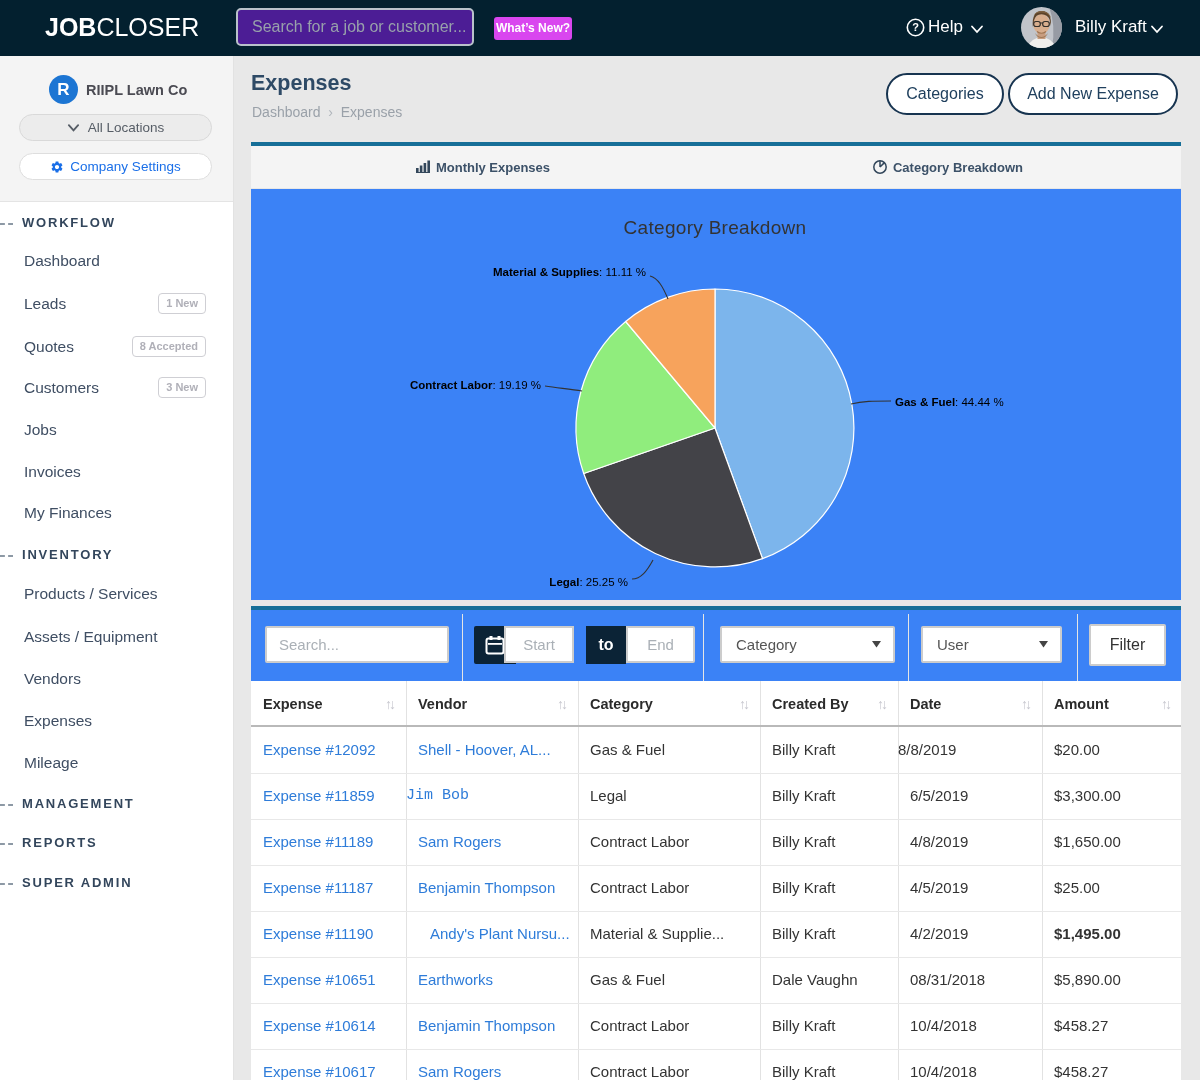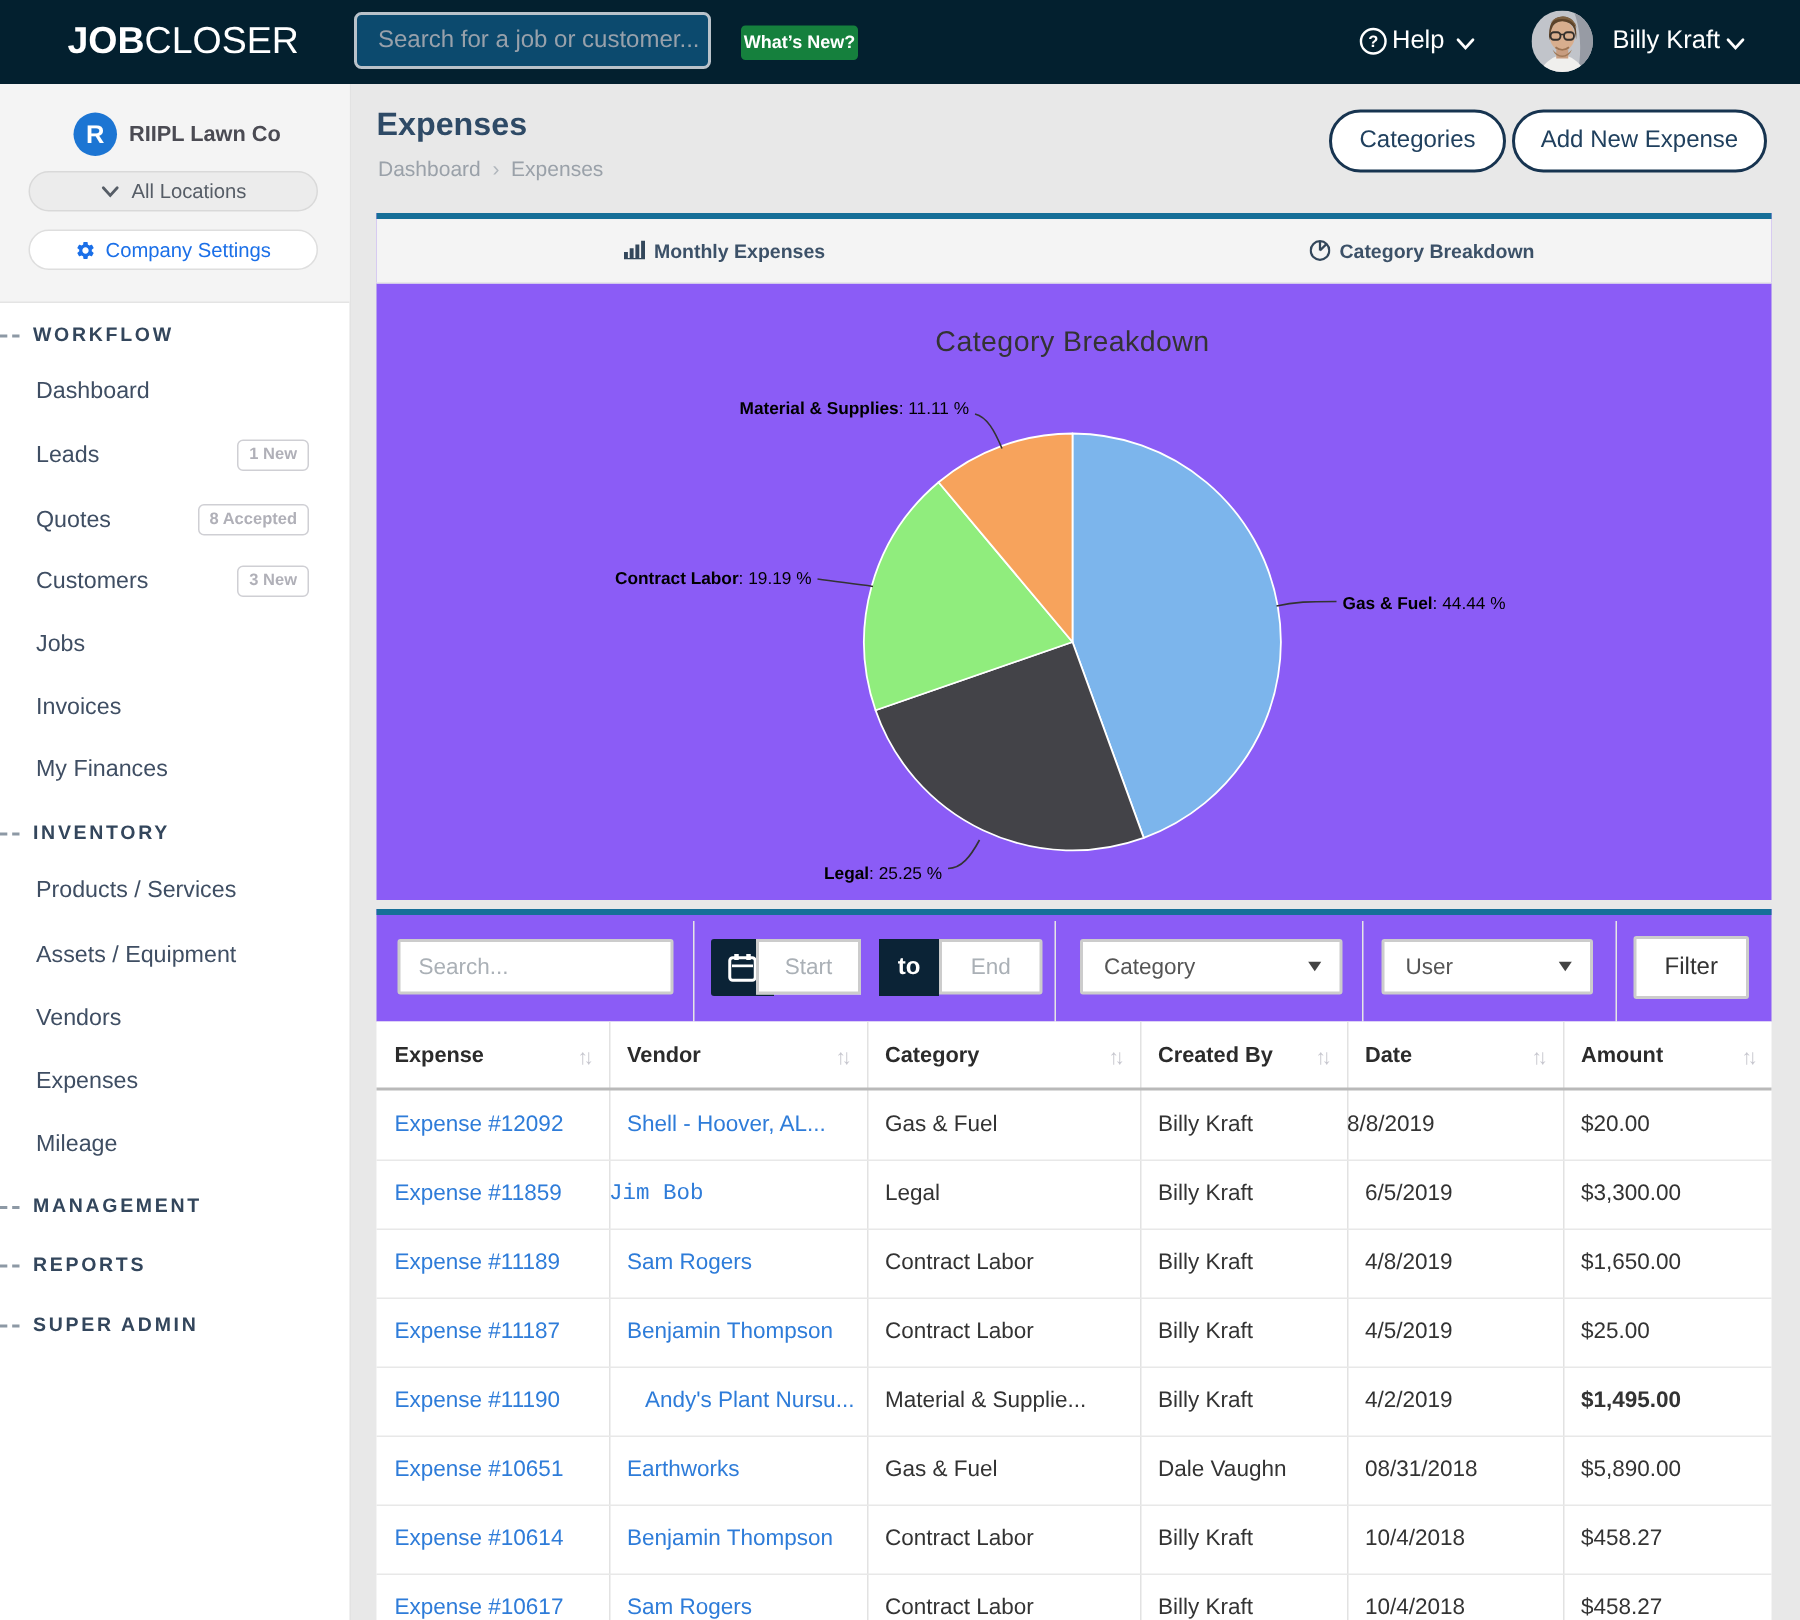--- a/index.html
+++ b/index.html
@@ -3,22 +3,22 @@
 <meta charset="utf-8">
 <style>
 * { margin:0; padding:0; box-sizing:border-box; }
 html,body { width:1200px; height:1080px; overflow:hidden; font-family:"Liberation Sans", sans-serif; background:#e8e8e8; }
 .abs { position:absolute; }
 
 #topbar { position:absolute; left:0; top:0; width:1200px; height:56px; background:#03202f; z-index:10; }
 #logo { position:absolute; left:45px; top:13px; font-size:25px; color:#fff; letter-spacing:0; }
 #logo b { font-weight:700; }
 #logo span { font-weight:300; }
-#searchbox { position:absolute; left:236px; top:8px; width:238px; height:38px; background:#0c4a6e; border:2px solid #b9c2ca; border-radius:5px; font-size:16px; color:#98a1ab; line-height:34px; padding-left:14px; }
-#whatsnew { position:absolute; left:494px; top:17px; width:78px; height:23px; background:#15803d; border-radius:3px; color:#fff; font-size:12px; font-weight:700; text-align:center; line-height:23px; }
+#searchbox { position:absolute; left:236px; top:8px; width:238px; height:38px; background:#4c1d95; border:2px solid #b9c2ca; border-radius:5px; font-size:16px; color:#98a1ab; line-height:34px; padding-left:14px; }
+#whatsnew { position:absolute; left:494px; top:17px; width:78px; height:23px; background:#d946ef; border-radius:3px; color:#fff; font-size:12px; font-weight:700; text-align:center; line-height:23px; }
 #help { position:absolute; left:905px; top:16px; color:#fff; font-size:17px; }
 #helptxt { position:absolute; left:928px; top:17px; color:#fff; font-size:17px; }
 #name { position:absolute; left:1075px; top:17px; color:#fff; font-size:17px; }
 .chev { position:absolute; width:14px; height:14px; }
 
 #sidebar { position:absolute; left:0; top:56px; width:234px; height:1024px; background:#fff; border-right:1px solid #e2e2e2; }
 #sidetop { position:absolute; left:0; top:0; width:233px; height:146px; background:#f4f4f4; border-bottom:1px solid #e4e4e4; }
 #complogo { position:absolute; left:49px; top:19px; width:29px; height:29px; border-radius:50%; background:#1c75d3; color:#fff; text-align:center; line-height:29px; font-size:17px; font-weight:700; }
 #compname { position:absolute; left:86px; top:26px; font-size:14.5px; font-weight:700; color:#4b4b53; }
 .pill { position:absolute; left:19px; width:193px; height:27px; border-radius:14px; text-align:center; }
@@ -28,21 +28,21 @@
 .navhead { position:absolute; left:22px; height:30px; line-height:30px; font-size:13px; font-weight:700; letter-spacing:1.8px; color:#33465c; }
 .navhead:before { content:""; position:absolute; left:-22px; top:15px; width:13px; border-top:2px dashed #8d99a5; }
 .badge { position:absolute; height:21px; line-height:19px; border:1px solid #cfcfd4; border-radius:4px; color:#b0b0b8; font-size:11px; font-weight:700; padding:0 7px; }
 
 #main { position:absolute; left:235px; top:56px; width:965px; height:1024px; background:#e8e8e8; }
 #ptitle { position:absolute; left:16px; top:15px; font-size:21.5px; font-weight:700; color:#2e4a66; }
 #crumbs { position:absolute; left:17px; top:48px; font-size:14px; color:#9aa1a9; }
 .hbtn { position:absolute; top:17px; height:42px; background:#fff; border:2px solid #173450; border-radius:21px; color:#20405e; font-size:16px; text-align:center; }
 #btncat { left:651px; width:118px; line-height:38px; }
 #btnadd { left:773px; width:170px; line-height:38px; }
-.panel { position:absolute; left:16px; width:930px; background:#8b5cf6; border-top:4px solid #166f98; }
+.panel { position:absolute; left:16px; width:930px; background:#3b82f6; border-top:4px solid #166f98; }
 #chartpanel { top:86px; height:458px; }
 #tabs { position:absolute; left:0; top:0; width:930px; height:43px; background:#f4f4f4; border-bottom:1px solid #e7e7e7; }
 .tab { position:absolute; top:0; width:464px; height:43px; text-align:center; line-height:43px; font-size:13px; font-weight:700; color:#3c5168; }
 #filterpanel { top:550px; height:75px; }
 .vsep { position:absolute; top:4px; width:1px; height:67px; background:#e5e5e5; }
 .finput { position:absolute; top:16px; height:37px; border:2px solid #ccc; border-radius:2px; background:#fff; font-size:15px; color:#aab0b6; }
 .darkbox { position:absolute; top:16px; height:38px; background:#0b2336; color:#fff; }
 
 #tablewrap { position:absolute; left:16px; top:625px; width:930px; height:470px; background:#fff; }
 .th { position:absolute; top:0; height:46px; line-height:46px; font-size:14.5px; font-weight:700; color:#2b2b2b; border-bottom:2px solid #b9b9b9; }

